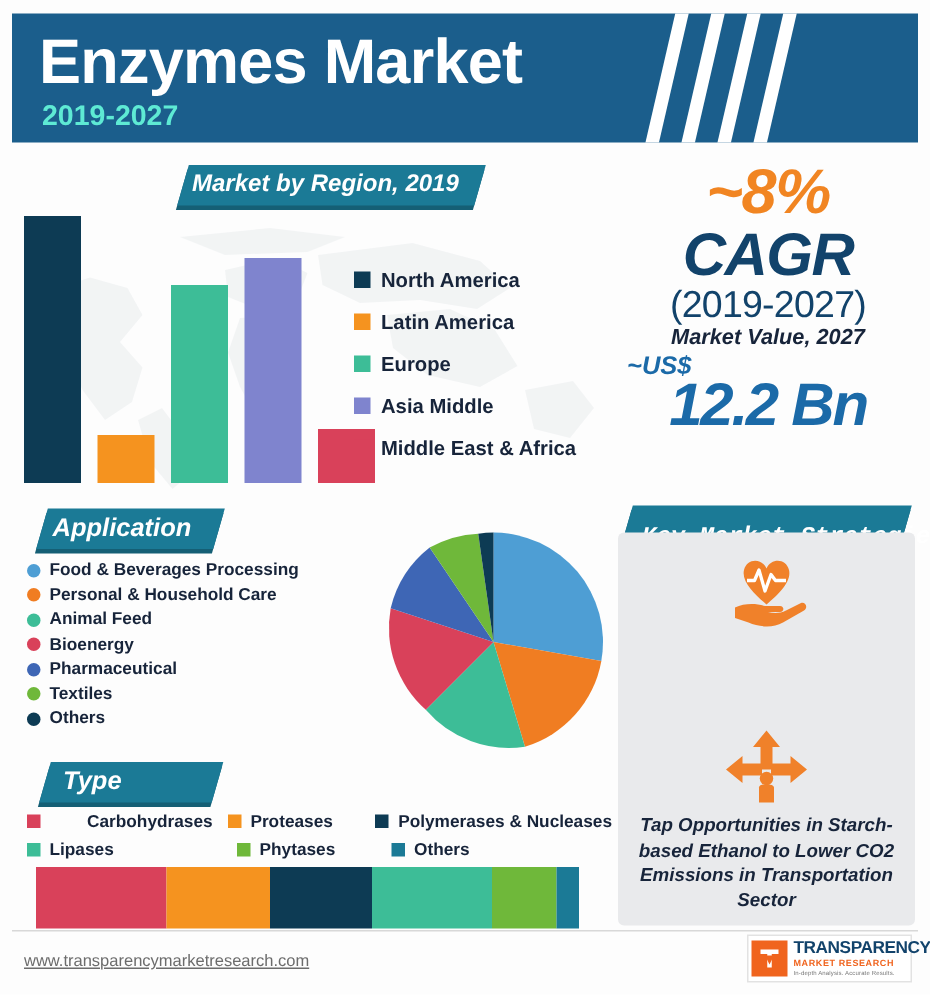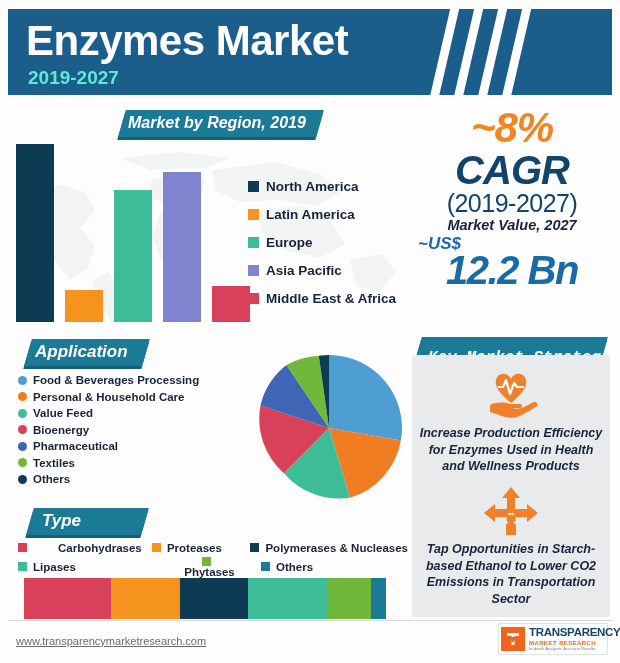--- a/index.html
+++ b/index.html
@@ -45,21 +45,21 @@
   }
 
   
   .worldmap { position: absolute; left: 0; top: 140px; width: 420px; height: 190px; opacity: .42; }
 
   
   .barchart { position: absolute; left: 8px; top: 140px; width: 240px; height: 182px; }
   .bar { position: absolute; bottom: 0; }
 
   
-  .region-legend { position: absolute; left: 248px; top: 172px; width: 170px; }
+  .region-legend { position: absolute; left: 236px; top: 172px; width: 170px; }
   .rl-row { display: flex; align-items: center; height: 28px; }
   .rl-sw { width: 11px; height: 11px; margin-right: 7px; flex: none; }
   .rl-lb { font-size: 13.5px; font-weight: bold; color: #17243a; white-space: nowrap; }
 
   
   .cagr { position: absolute; left: 412px; top: 108px; width: 200px; text-align: center; }
   .cagr-pct {
     font-size: 42px; font-weight: bold; font-style: italic; color: #f18522;
     line-height: 0.95; letter-spacing: -1px;
   }
@@ -178,21 +178,21 @@
     <div class="rl-row">
       <span class="rl-sw" style="background:#f5931f;"></span>
       <span class="rl-lb">Latin America</span>
     </div>
     <div class="rl-row">
       <span class="rl-sw" style="background:#3dbd97;"></span>
       <span class="rl-lb">Europe</span>
     </div>
     <div class="rl-row">
       <span class="rl-sw" style="background:#7f84ce;"></span>
-      <span class="rl-lb">Asia Pacific</span>
+      <span class="rl-lb">Asia Middle</span>
     </div>
     <div class="rl-row">
       <span class="rl-sw" style="background:#d9415a;"></span>
       <span class="rl-lb">Middle East &amp; Africa</span>
     </div>
   </div>
 
   <div class="cagr">
     <div class="cagr-pct">~8%</div>
     <div class="cagr-word">CAGR</div>
@@ -209,21 +209,21 @@
     <div class="al-row">
       <span class="al-dot" style="background:#4e9ed4;"></span>
       <span class="al-lb">Food &amp; Beverages Processing</span>
     </div>
     <div class="al-row">
       <span class="al-dot" style="background:#f07d22;"></span>
       <span class="al-lb">Personal &amp; Household Care</span>
     </div>
     <div class="al-row">
       <span class="al-dot" style="background:#3dbd97;"></span>
-      <span class="al-lb">Value Feed</span>
+      <span class="al-lb">Animal Feed</span>
     </div>
     <div class="al-row">
       <span class="al-dot" style="background:#d9415a;"></span>
       <span class="al-lb">Bioenergy</span>
     </div>
     <div class="al-row">
       <span class="al-dot" style="background:#3e66b5;"></span>
       <span class="al-lb">Pharmaceutical</span>
     </div>
     <div class="al-row">
@@ -263,21 +263,21 @@
       <div class="tl-cell">
         <span class="tl-sw" style="background:#0d3b54;"></span>
         <span class="tl-lb">Polymerases &amp; Nucleases</span>
       </div>
     </div>
     <div class="tl-row">
       <div class="tl-cell" style="width:140px;">
         <span class="tl-sw" style="background:#3dbd97;"></span>
         <span class="tl-lb">Lipases</span>
       </div>
-      <div class="tl-cell" style="width:103px;flex-direction:column;">
+      <div class="tl-cell" style="width:103px;">
         <span class="tl-sw" style="background:#6fb83a;"></span>
         <span class="tl-lb">Phytases</span>
       </div>
       <div class="tl-cell">
         <span class="tl-sw" style="background:#1b7a96;"></span>
         <span class="tl-lb">Others</span>
       </div>
     </div>
   </div>
 
@@ -295,21 +295,20 @@
   <div class="banner-txt" style="left:428px; top:349px; font-size:16px;font-family:Liberation Mono, monospace;">Key Market Strategies</div>
 
   <div class="ks-panel">
 
     <div class="ks-item" style="top:14px;">
       <svg width="58" height="52" viewBox="0 0 58 52">
         <path fill="#f0812a" d="M29,10 C26,3 16,3 14,11 C12,19 22,28 29,34 C36,28 46,19 44,11 C42,3 32,3 29,10 Z"></path>
         <path fill="none" stroke="#ffffff" stroke-width="2.2" stroke-linejoin="round" d="M16,18 L21,18 L24,11 L28,25 L32,14 L35,18 L42,18"></path>
         <path fill="#f0812a" d="M8,36 C14,33 22,33 28,35 L38,35 C41,35 41,39 38,39 L30,39 C34,40 38,40 42,38 L52,33 C55,32 57,36 54,38 L40,46 C33,50 24,49 17,46 L8,43 Z"></path>
       </svg>
-      <div class="ks-txt">Increase Production Efficiency for Enzymes Used in Health and Wellness Products</div>
     </div>
 
     <div class="ks-item" style="top:130px;text-align:center;">
       <svg width="58" height="52" viewBox="0 0 58 52">
         <path fill="#f0812a" d="M29,2 L38,13 L33,13 L33,28 L25,28 L25,13 L20,13 Z"></path>
         <path fill="#f0812a" d="M2,28 L13,19 L13,24 L26,24 L26,32 L13,32 L13,37 Z"></path>
         <path fill="#f0812a" d="M56,28 L45,19 L45,24 L32,24 L32,32 L45,32 L45,37 Z"></path>
         <circle cx="29" cy="34" r="4.5" fill="#f0812a"></circle>
         <path fill="#f0812a" d="M24,40 C24,37 34,37 34,40 L34,50 L24,50 Z"></path>
       </svg>

